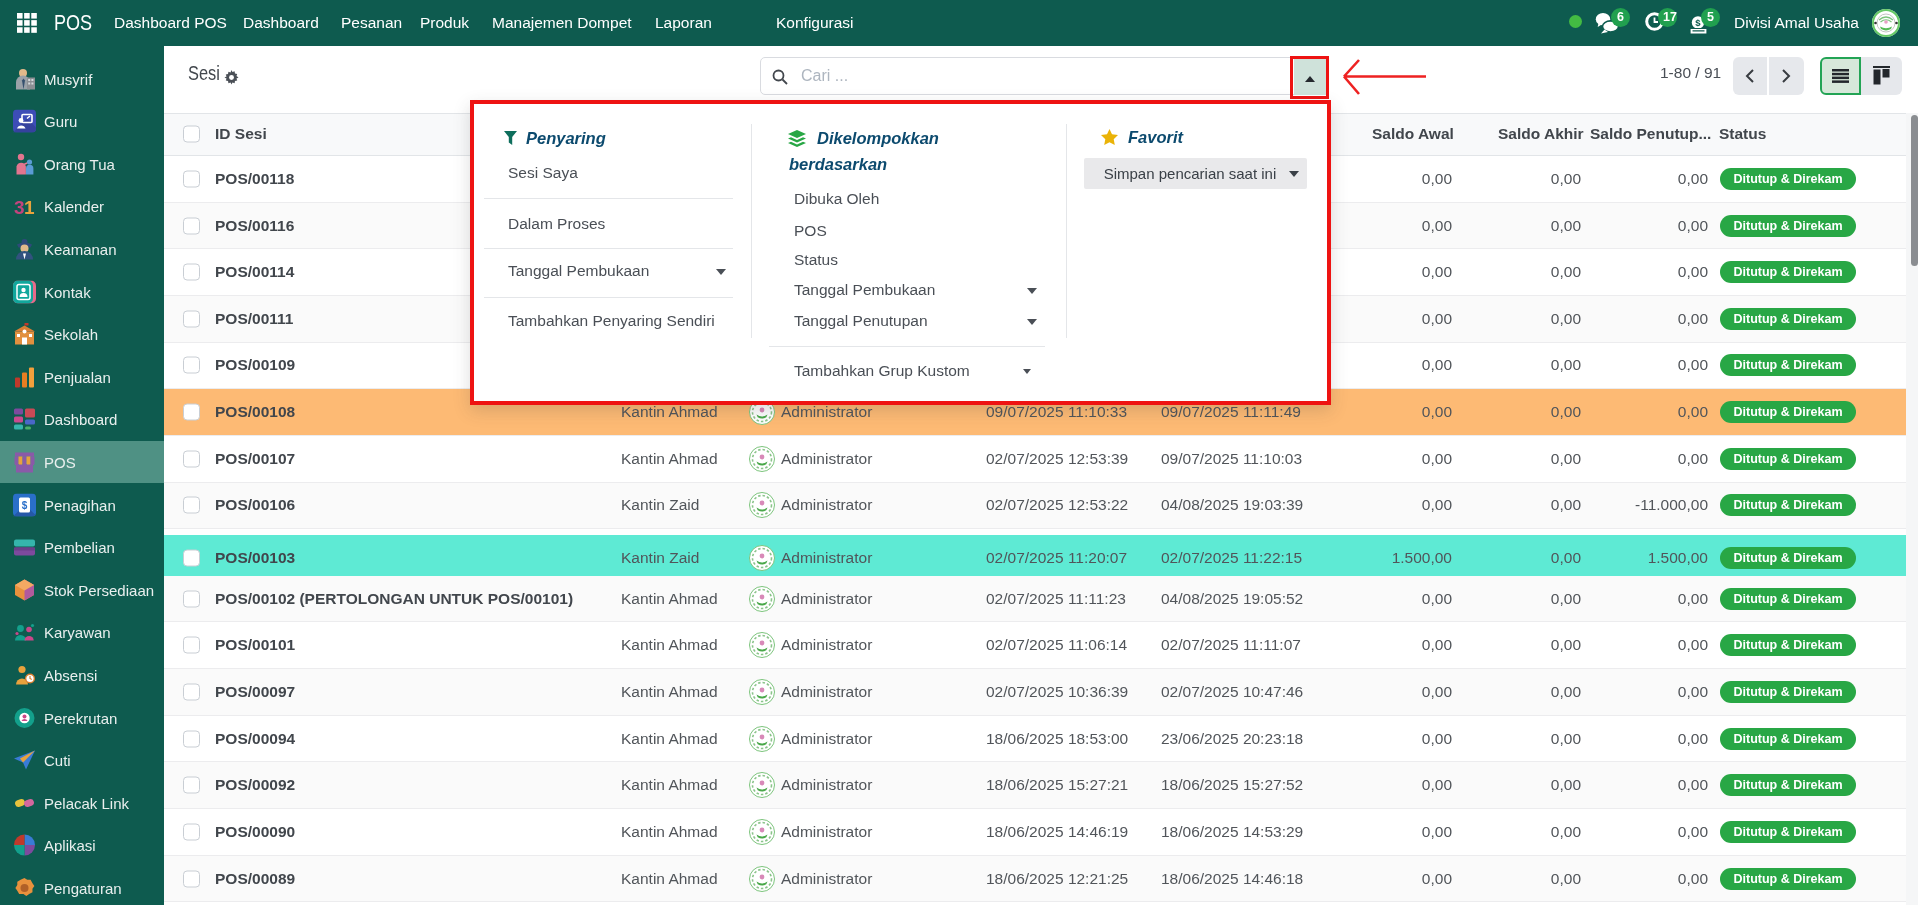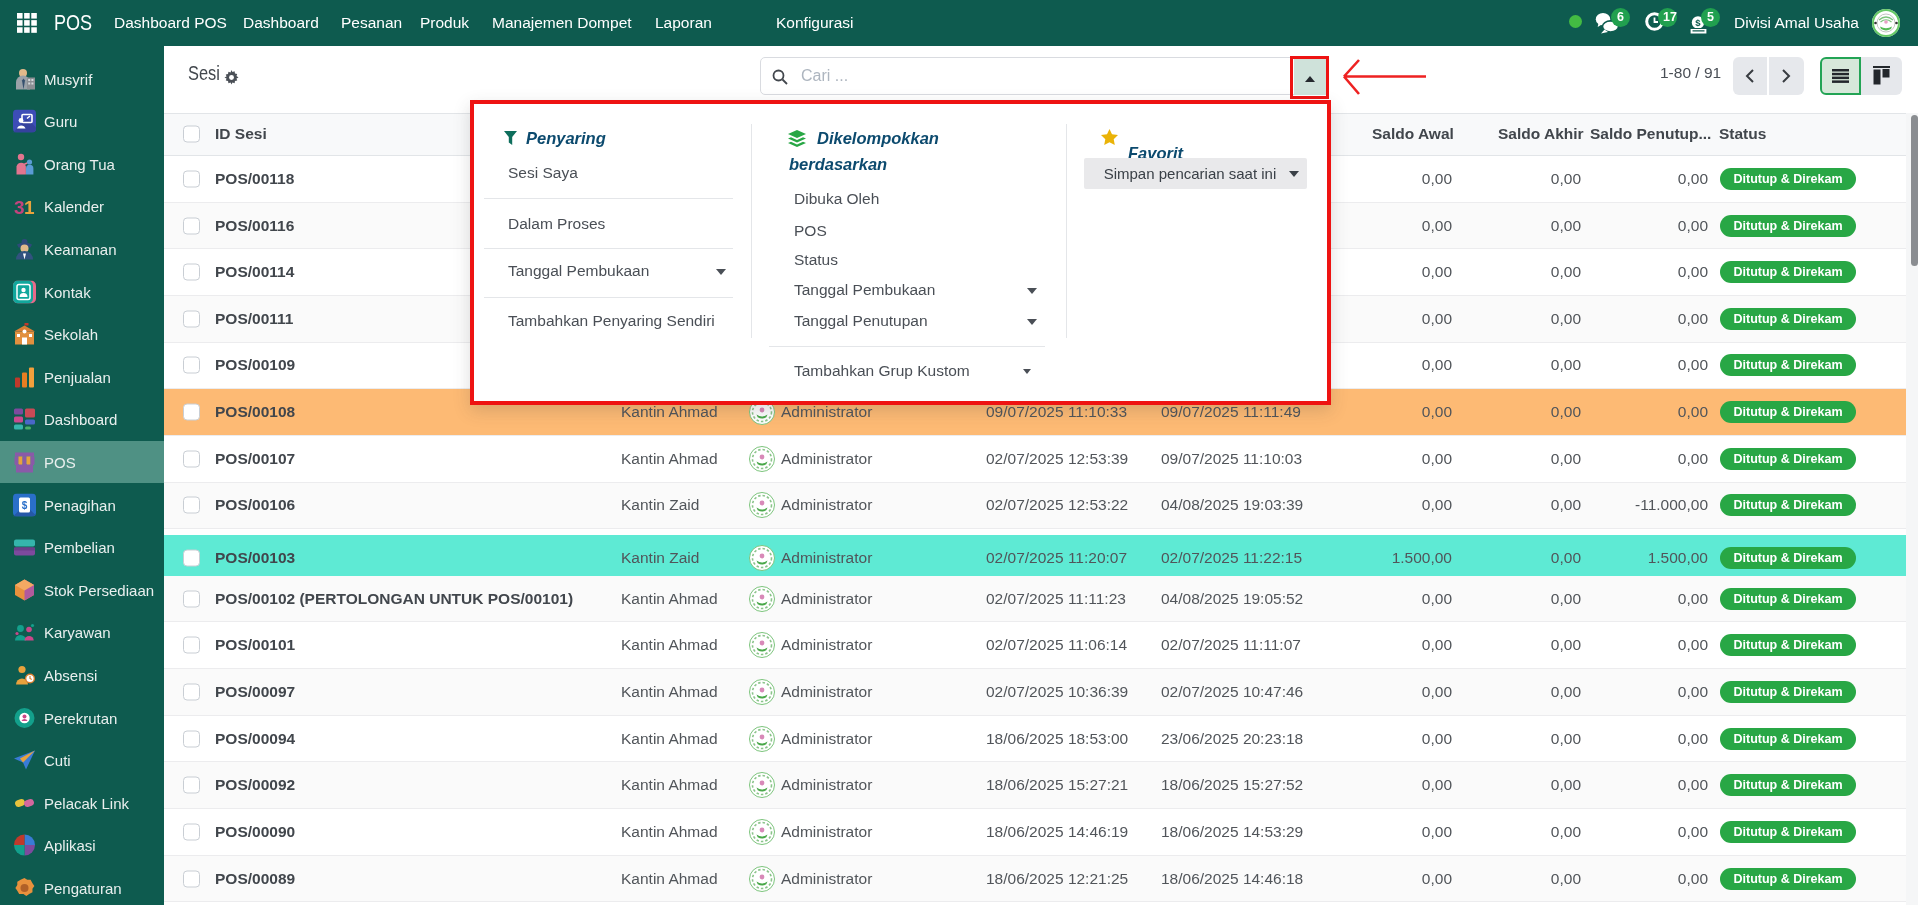--- a/index.html
+++ b/index.html
@@ -643,16 +643,16 @@
 <div class="ditem" style="left:320px;top:208px">Tanggal Penutupan</div>
 <div class="caret" style="left:553px;top:184px"></div>
 <div class="caret" style="left:553px;top:214.5px"></div>
 <div class="sep" style="left:295px;top:242px;width:276px"></div>
 <div class="ditem" style="left:320px;top:258px">Tambahkan Grup Kustom</div>
 <div class="caret" style="left:549px;top:264.5px;border-left-width:4.5px;border-right-width:4.5px;border-top-width:5.5px"></div>
 <div class="vsep" style="left:592px;top:20px;height:214px"></div>
 <svg class="abs" style="left:627px;top:25px" width="17" height="16" viewBox="0 0 17 16">
       <path d="M8.5 0 L11 5.3 L17 6.1 L12.7 10.2 L13.8 16 L8.5 13.2 L3.2 16 L4.3 10.2 L0 6.1 L6 5.3 z" fill="#eab308"></path>
     </svg>
-<div class="dhead" style="left:654px;top:40px">Favorit</div>
+<div class="dhead" style="left:654px;top:24px">Favorit</div>
 <div class="abs" style="left:610px;top:54px;width:223px;height:31px;background:#e9e9eb;border-radius:2px"></div>
 <div class="abs" style="left:620px;top:54px;width:192px;text-align:center;height:31px;line-height:31px;font-size:15px;color:#3a4047">Simpan pencarian saat ini</div>
 <div class="caret" style="left:815px;top:66.5px;border-top-color:#3a4047"></div>
 </div>
 </body></html>

